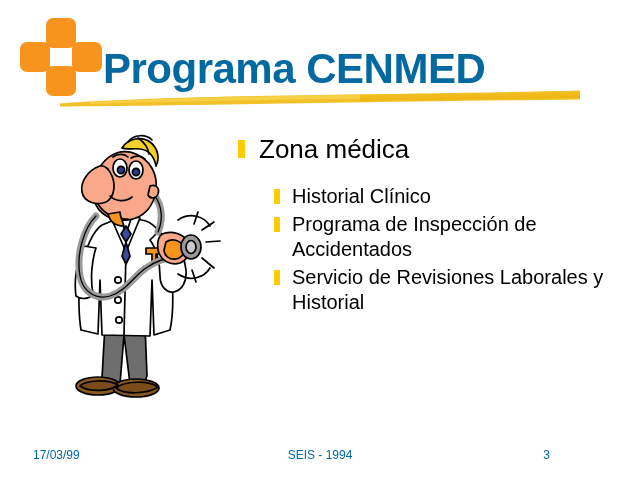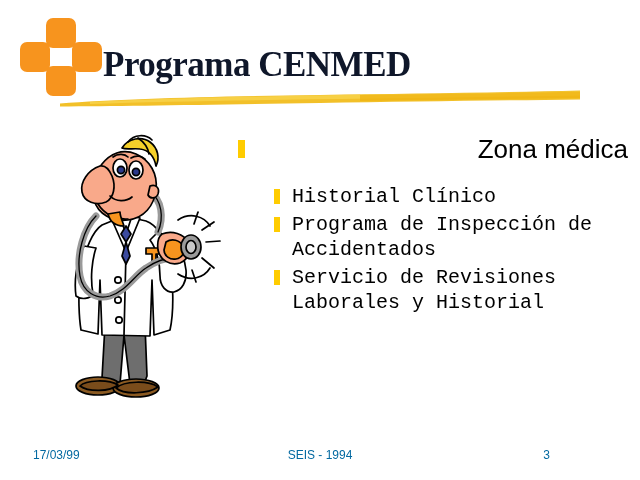--- a/index.html
+++ b/index.html
@@ -36,26 +36,26 @@
   .logo-sq.top    { left: 26px; top: 0px; }
   .logo-sq.left   { left: 0px;  top: 24px; }
   .logo-sq.right  { left: 52px; top: 24px; }
   .logo-sq.bottom { left: 26px; top: 48px; }
 
   
   .title {
     position: absolute;
     left: 103px;
     top: 45px;
-    font-size: 35px;
+    font-size: 42px;
     font-weight: bold;
-    color: #0f172a;
+    color: #0369a1;
     letter-spacing: -0.5px;
     white-space: nowrap;
-    font-family: Liberation Serif, serif;
+    font-family: Liberation Sans, sans-serif;
   }
 
   
   .brush {
     position: absolute;
     left: 60px;
     top: 86px;
     width: 520px;
     height: 24px;
   }
@@ -75,21 +75,20 @@
     left: 238px;
     top: 134px;
     width: 390px;
   }
   .li {
     display: flex;
     align-items: flex-start;
   }
   .li1 {
     margin-bottom: 6px;
-    justify-content: space-between;
   }
   .li2 {
     margin-bottom: 3px;
   }
   .bullet {
     flex: 0 0 auto;
     background: #FFCC00;
   }
   .li1 .bullet {
     width: 7px;
@@ -109,21 +108,20 @@
     color: #000000;
   }
   .li2 .txt {
     font-size: 20px;
     line-height: 25px;
     color: #000000;
   }
   .sub {
     margin-left: 36px;
     margin-top: 20px;
-    font-family: Liberation Mono, monospace;
   }
 
   
   .footer {
     position: absolute;
     left: 0;
     top: 448px;
     width: 583px;
     height: 20px;
     font-size: 12px;

